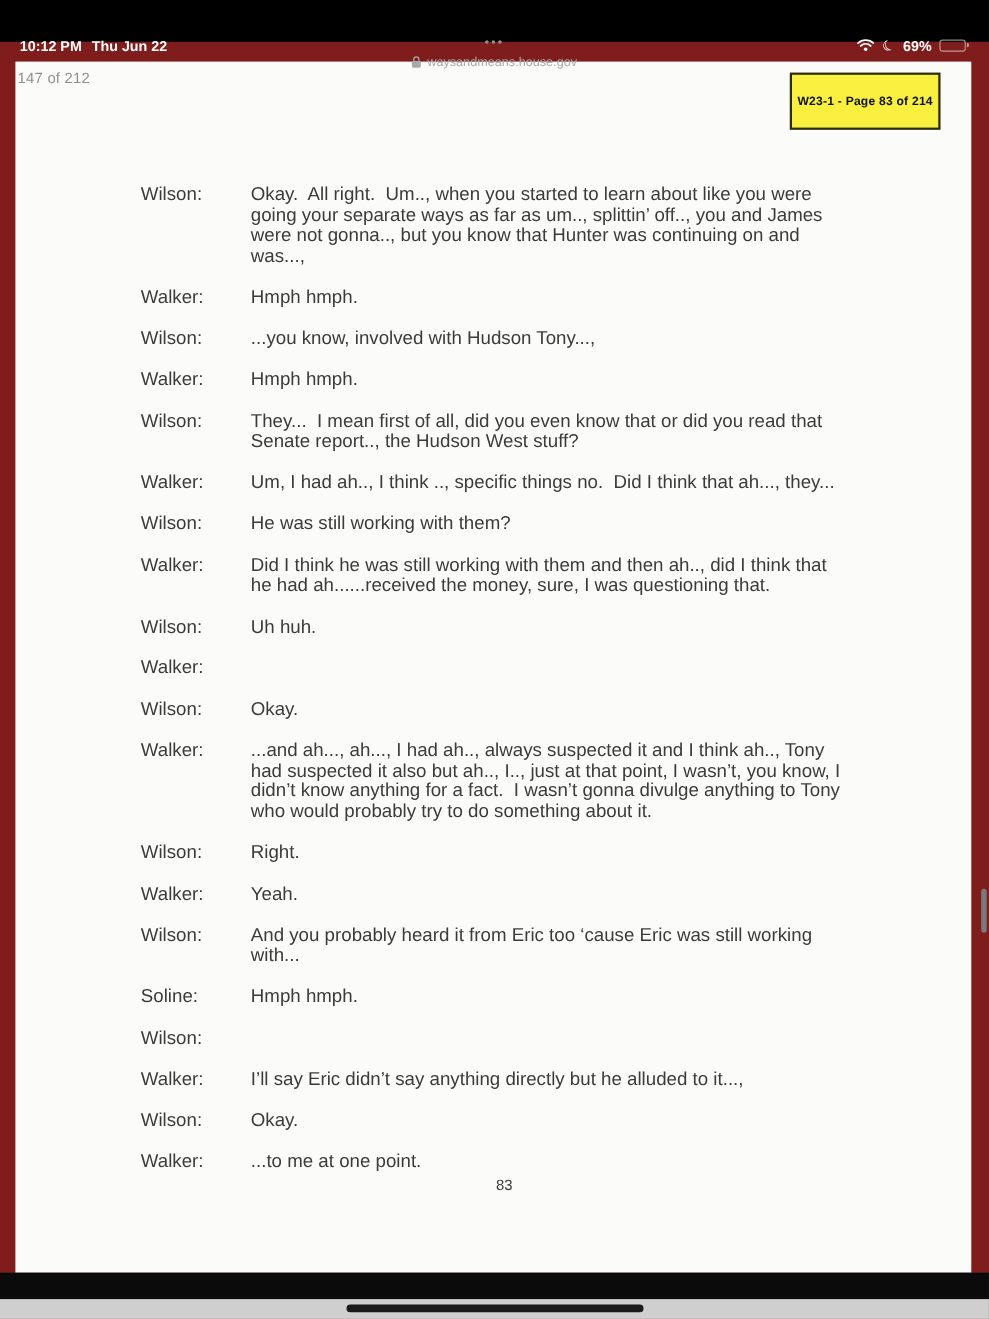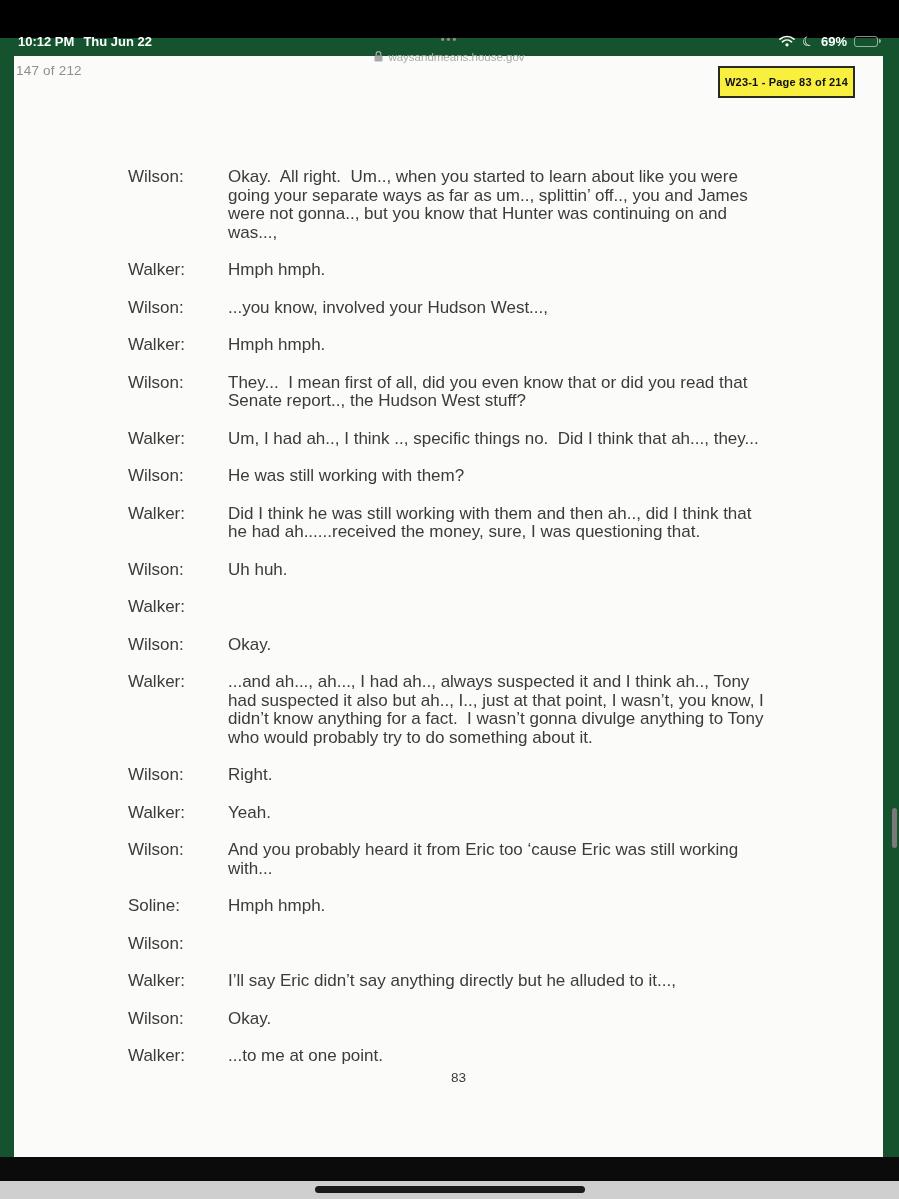--- a/index.html
+++ b/index.html
@@ -35,34 +35,34 @@
     border-radius: 3px; padding: 1px; box-sizing: border-box;
   }
   .battery-fill { height: 100%; background: #fff; border-radius: 1px; }
   .battery-nub { width: 2px; height: 4px; background: rgba(255,255,255,.55); border-radius: 0 2px 2px 0; }
   .sb-row2 {
     height: 16px; display: flex; justify-content: center;
     gap: 5px; color: #a9a9a9; font-size: 11.5px; font-weight: 400;
   }
 
   
-  .content { position: absolute; top: 38px; left: 0; right: 0; bottom: 0; background: #14532d; }
+  .content { position: absolute; top: 38px; left: 0; right: 0; bottom: 0; background: #7f1d1d; }
   .page {
     position: absolute; left: 14px; top: 18px; width: 869px; height: 1101px;
     background: #fbfbfa; color: #383838;
   }
   .page-indicator {
     position: absolute; top: 7px; left: 2px;
     color: #8f8f8f; font-size: 13.5px; letter-spacing: .2px;
   }
   .exhibit-tag {
     position: absolute; top: 10px; right: 28px;
     background: #f8ef3e; border: 2px solid #2a2a20;
     color: #111; font-size: 11px; font-weight: 700;
-    padding: 8px 5px; letter-spacing: .2px;
+    padding: 18px 5px; letter-spacing: .2px;
   }
   .transcript {
     position: absolute; left: 114px; right: 118px; top: 112px;
     font-size: 17px; line-height: 18.5px; color: #3b3b3b;
   }
   .entry { display: flex; margin-bottom: 19px; }
   .speaker { width: 100px; flex: 0 0 100px; }
   .speech { flex: 1; white-space: pre-wrap; }
   .page-number {
     position: absolute; bottom: 72px; left: 0; right: 0;
@@ -130,21 +130,21 @@
           <div class="entry">
             <div class="speaker">Wilson:</div>
             <div class="speech">Okay.  All right.  Um.., when you started to learn about like you were going your separate ways as far as um.., splittin’ off.., you and James were not gonna.., but you know that Hunter was continuing on and was...,</div>
           </div>
           <div class="entry">
             <div class="speaker">Walker:</div>
             <div class="speech">Hmph hmph.</div>
           </div>
           <div class="entry">
             <div class="speaker">Wilson:</div>
-            <div class="speech">...you know, involved your Hudson West...,</div>
+            <div class="speech">...you know, involved with Hudson Tony...,</div>
           </div>
           <div class="entry">
             <div class="speaker">Walker:</div>
             <div class="speech">Hmph hmph.</div>
           </div>
           <div class="entry">
             <div class="speaker">Wilson:</div>
             <div class="speech">They...  I mean first of all, did you even know that or did you read that Senate report.., the Hudson West stuff?</div>
           </div>
           <div class="entry">

